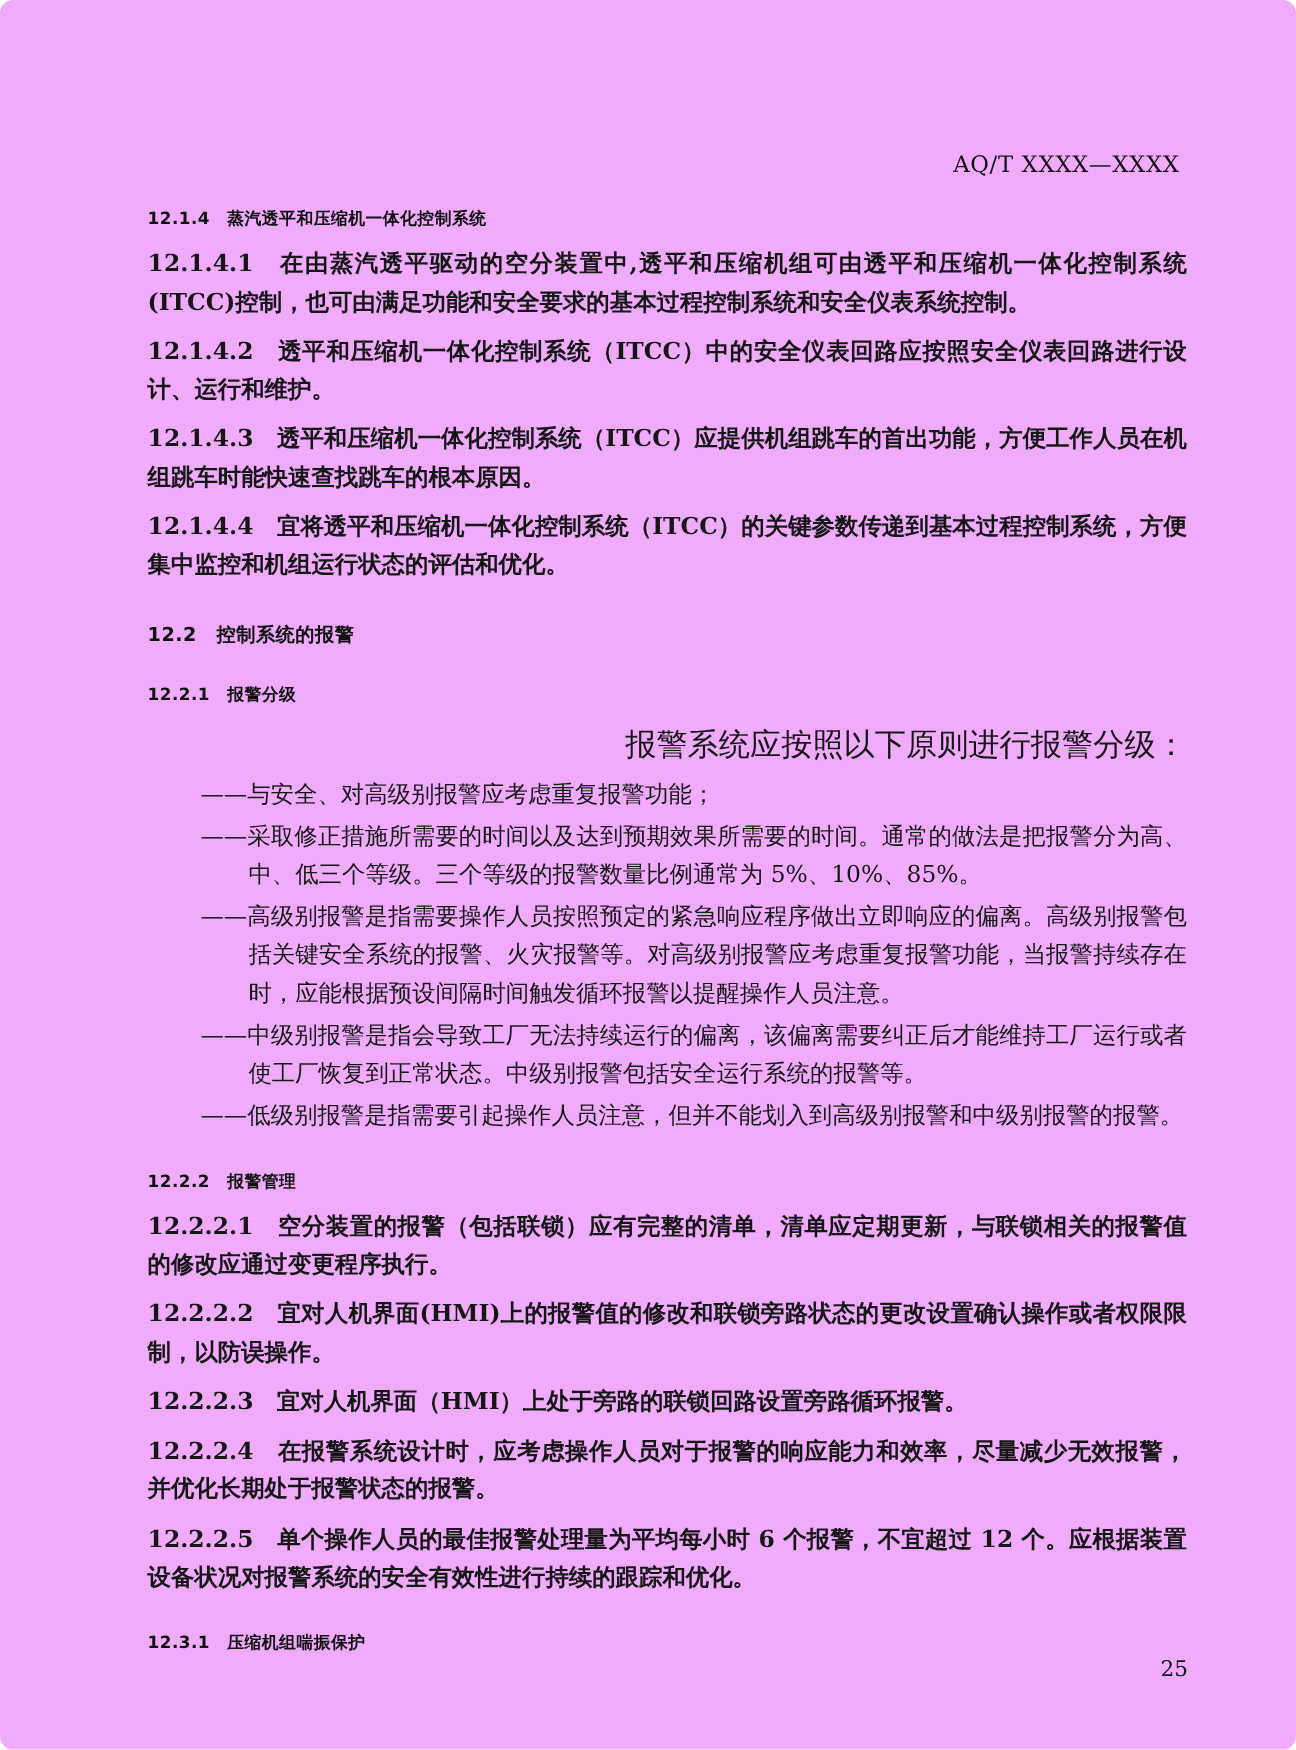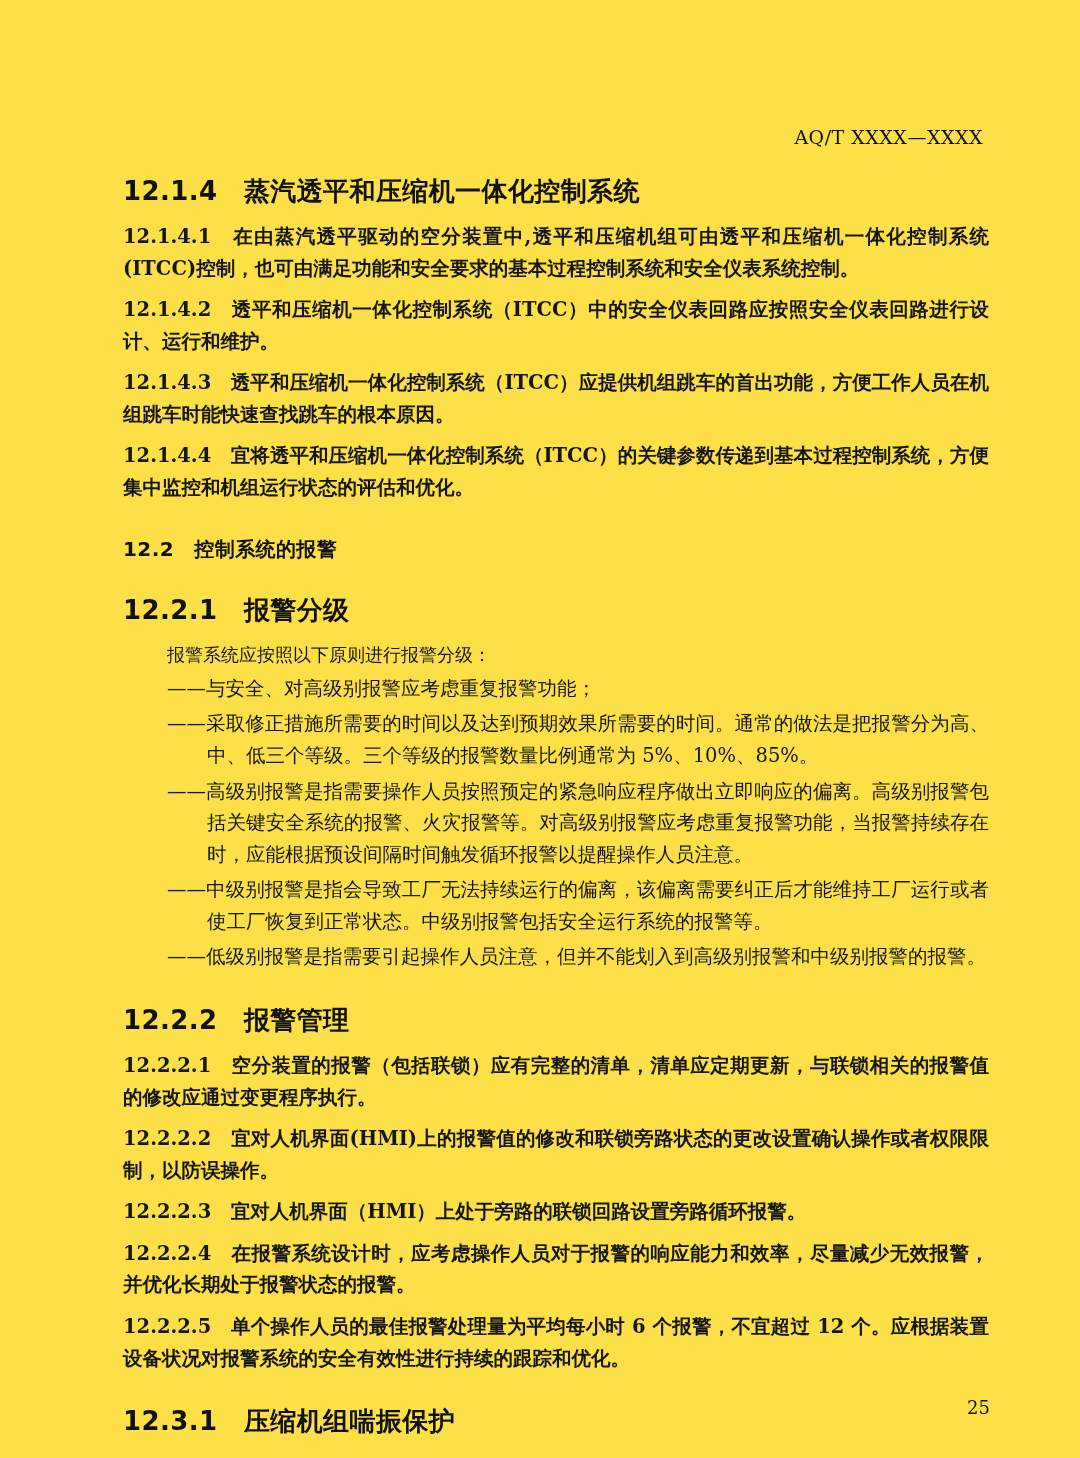--- a/index.html
+++ b/index.html
@@ -8,52 +8,53 @@
     background: #ffffff;
   }
   body {
     font-family: "DejaVu Serif", "Liberation Serif", serif;
     color: #1a1a1a;
   }
   .page {
     position: relative;
     width: 1080px;
     height: 1458px;
-    background: #fde047;
+    background: #f0abfc;
     overflow: hidden;
     box-sizing: border-box;
+    border-radius: 11px;
   }
   .page-inner {
     position: absolute;
     left: 123px;
     top: 0;
     width: 866px;
   }
   .header-std {
     margin-top: 126px;
     text-align: right;
     font-size: 19px;
     letter-spacing: 0.5px;
     font-family: "DejaVu Serif", "Liberation Serif", serif;
     color: #111;
     padding-right: 6px;
   }
   .h3 {
     font-family: "DejaVu Sans", "Liberation Sans", sans-serif;
     font-weight: bold;
-    font-size: 26px;
+    font-size: 14px;
     color: #111;
     margin: 30px 0 4px 0;
     letter-spacing: 0.4px;
   }
   .h3.tight { margin-top: 26px; }
   .h2 {
     font-family: "DejaVu Sans", "Liberation Sans", sans-serif;
     font-weight: bold;
-    font-size: 20px;
+    font-size: 16px;
     color: #111;
     margin: 32px 0 6px 0;
     letter-spacing: 0.4px;
   }
   p.body {
     font-size: 19.5px;
     line-height: 1.62;
     margin: 10px 0 0 0;
     text-align: justify;
     text-justify: inter-ideograph;
@@ -65,30 +66,31 @@
     font-size: 19.5px;
     line-height: 1.62;
     margin: 4px 0 0 0;
     padding-left: 84px;
     text-indent: -40px;
     text-align: justify;
     text-justify: inter-ideograph;
     color: #161616;
   }
   .lead {
-    font-size: 18px;
+    font-size: 26px;
     line-height: 1.62;
     margin: 12px 0 2px 0;
     padding-left: 44px;
     color: #161616;
+    text-align: right;
   }
   .pagenum {
     position: absolute;
     right: 90px;
-    bottom: 40px;
+    bottom: 56px;
     font-size: 18px;
     font-family: "DejaVu Serif", "Liberation Serif", serif;
     color: #111;
   }
 </style>
 </head>
 <body>
 
 <div class="page">
   <div class="page-inner">

